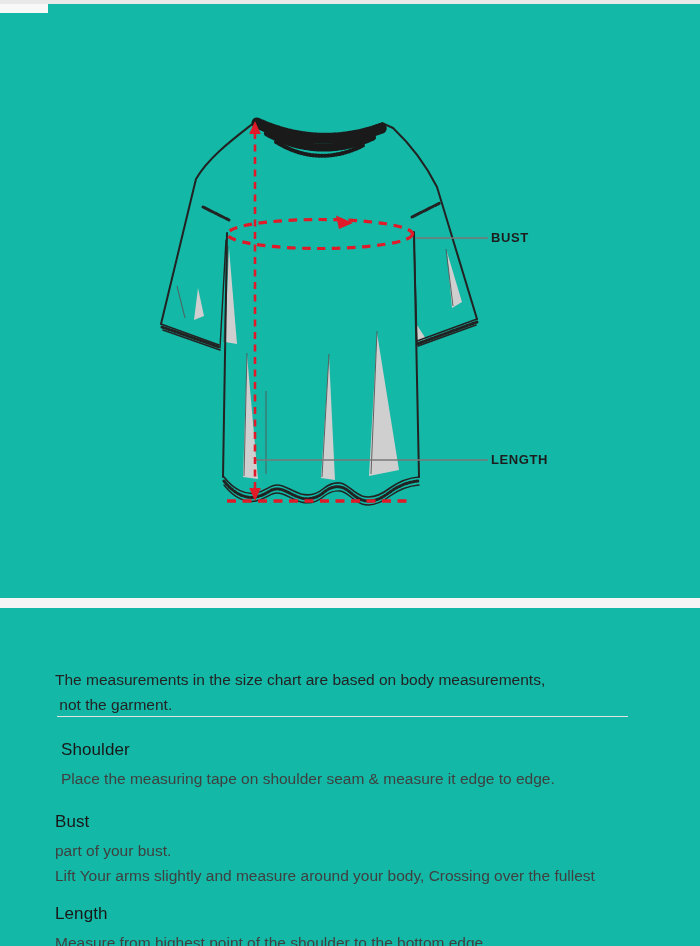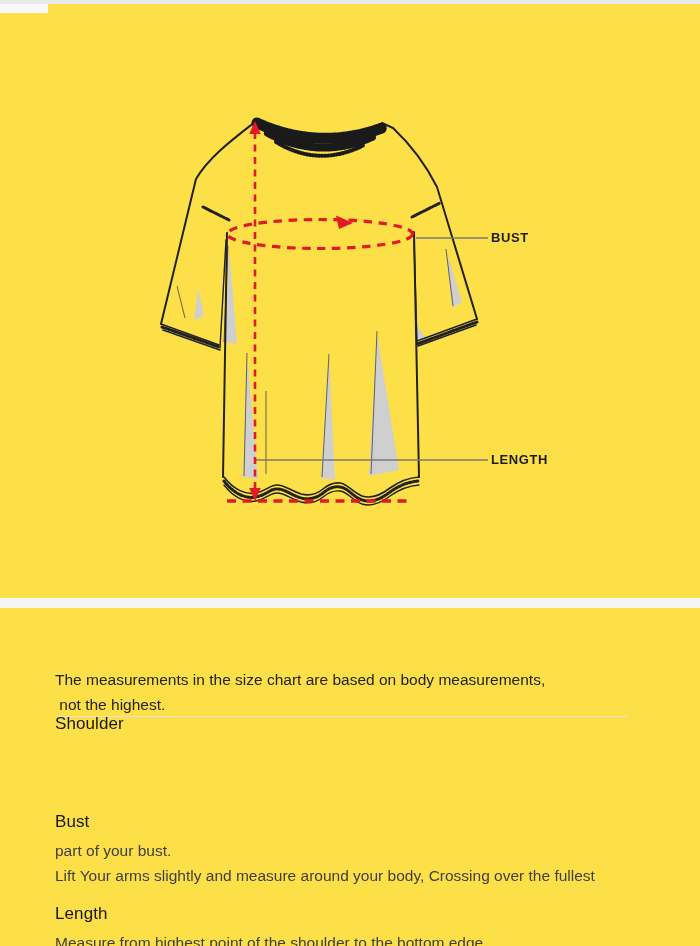--- a/index.html
+++ b/index.html
@@ -1,19 +1,19 @@
 <!DOCTYPE html>
 <html><head>
 <meta charset="utf-8">
 <style>
   html,body{margin:0;padding:0;background:#ffffff;}
   .page{
     position:relative;
     width:700px;height:946px;
-    background:#fde047;
+    background:#14b8a6;
     overflow:hidden;
     font-family:"Liberation Sans", sans-serif;
     -webkit-font-smoothing:antialiased;
   }
   .top-bar{
     position:absolute;left:0;top:0;width:700px;height:4px;
     background:#e9e9e9;
   }
   .top-bar-stub{
     position:absolute;left:0;top:4px;width:48px;height:9px;
@@ -36,21 +36,21 @@
   .note{
     position:absolute;left:55px;top:667px;width:620px;
     font-size:15.5px;line-height:25px;color:#232323;
   }
   .note div{white-space:pre-wrap;}
   .divider{
     position:absolute;left:57px;top:716px;width:571px;height:1px;
     background:#e3e3e3;
   }
   .section{position:absolute;left:55px;width:630px;}
-  .sec-shoulder{top:713px;}
+  .sec-shoulder{top:739px;margin-left:6px;}
   .sec-bust{top:811px;}
   .sec-length{top:903px;}
   .section h2{
     margin:0 0 6px 0;font-size:17px;font-weight:400;color:#181818;
     line-height:21px;letter-spacing:0.1px;
   }
   .section .desc{
     font-size:15.5px;color:#3f3f3f;line-height:25px;
   }
   .section .desc div{white-space:nowrap;}
@@ -133,27 +133,30 @@
     </g>
   </svg>
 
   <span class="measure-label bust-label">BUST</span>
   <span class="measure-label length-label">LENGTH</span>
 
   <div class="section-band"></div>
 
   <div class="note">
     <div>The measurements in the size chart are based on body measurements,</div>
-    <div> not the highest.</div>
+    <div> not the garment.</div>
   </div>
 
   <div class="divider"></div>
 
   <div class="section sec-shoulder">
     <h2>Shoulder</h2>
+    <div class="desc">
+      <div>Place the measuring tape on shoulder seam &amp; measure it edge to edge.</div>
+    </div>
   </div>
 
   <div class="section sec-bust">
     <h2>Bust</h2>
     <div class="desc">
       <div>part of your bust.</div>
       <div>Lift Your arms slightly and measure around your body, Crossing over the fullest</div>
     </div>
   </div>
 

